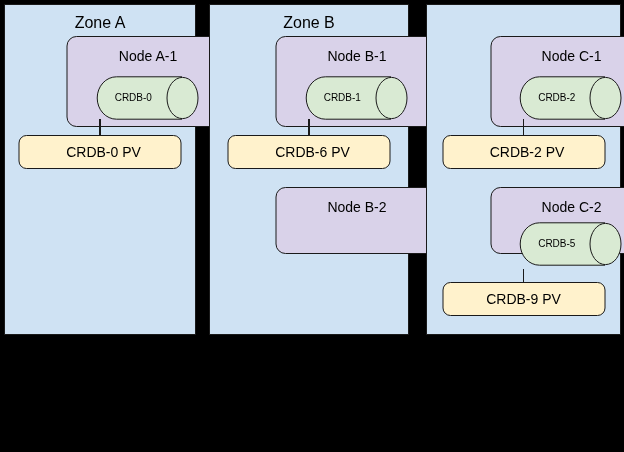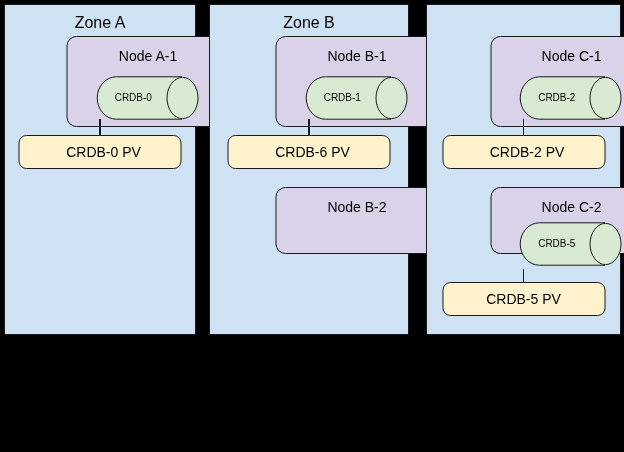--- a/index.html
+++ b/index.html
@@ -179,17 +179,17 @@
       <div class="cylinder">
         <svg width="105" height="44" viewBox="0 0 105 44">
           <path d="M 86 0.8 H 20.5 A 19.3 21.2 0 0 0 20.5 43.2 H 86" style="fill:var(--color-pod_fill);stroke:var(--color-stroke);stroke-width:1"></path>
           <ellipse cx="86.5" cy="22" rx="15.5" ry="20.6" style="fill:var(--color-pod_fill);stroke:var(--color-stroke);stroke-width:1"></ellipse>
         </svg>
         <div class="pod-label">CRDB-5</div>
       </div>
     </div>
     <div class="connector connector-bottom"></div>
     <div class="pv pv-bottom">
-      <span>CRDB-5 PV</span>
+      <span>CRDB-9 PV</span>
     </div>
   </div>
 
 </div>
 
 </body></html>

